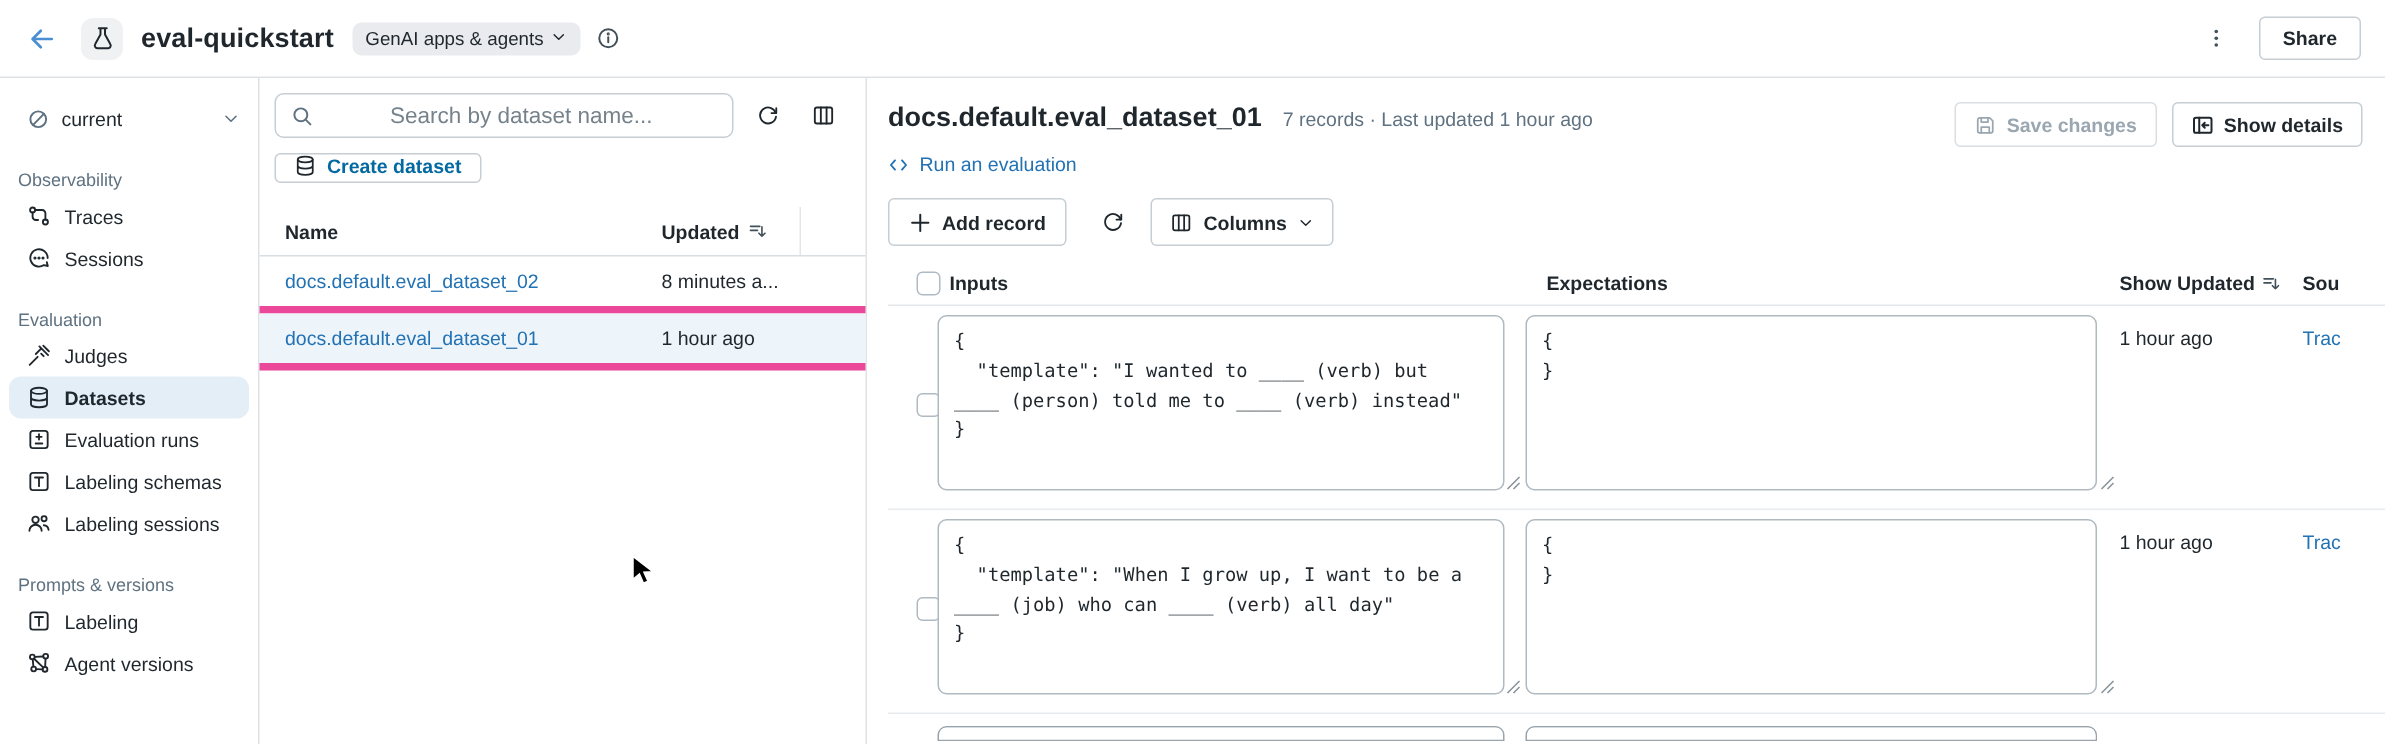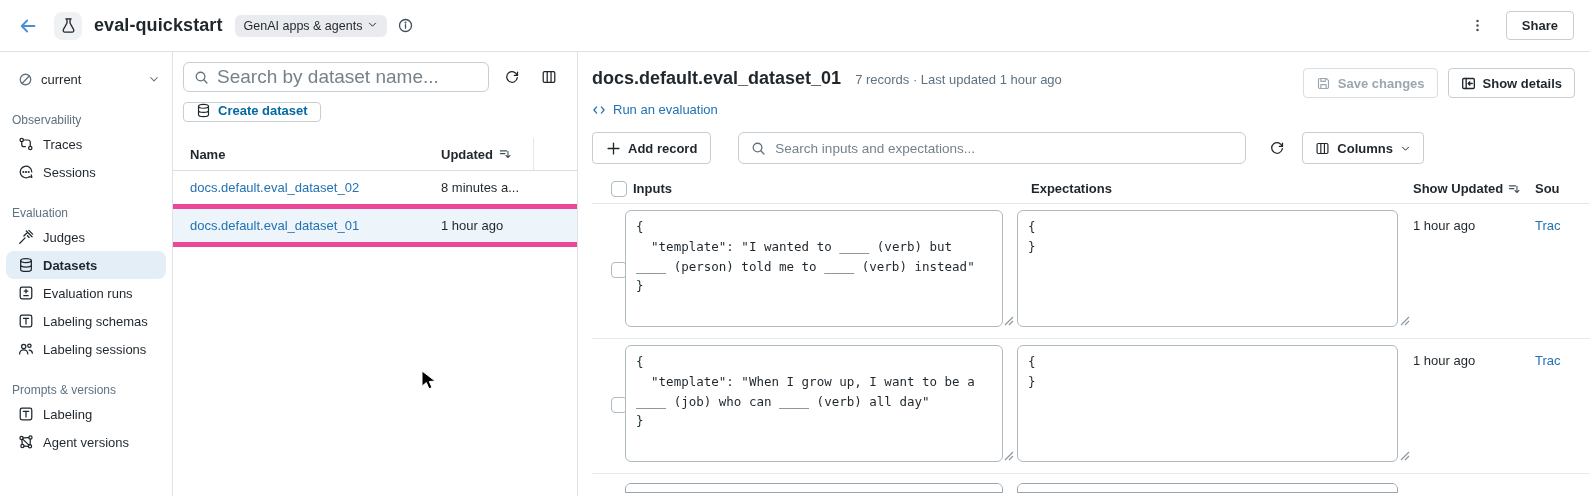--- a/index.html
+++ b/index.html
@@ -36,22 +36,22 @@
     display:flex; align-items:center; }
   .side-item { display:flex; align-items:center; gap:9px; height:28px; margin:0 6px; padding-left:12px;
     font-size:13px; border-radius:8px; cursor:pointer; white-space:nowrap; }
   .side-item.selected { background:#E3EEF7; font-weight:700; }
 
   
   .list-panel { width:405px; border-right:1px solid #DDE2E6; flex:none; padding-top:10px; }
   .list-toolbar { display:flex; align-items:center; padding:0 6px 0 10px; }
   .search-box { display:flex; align-items:center; gap:8px; border:1px solid #C6CED4; border-radius:6px;
     height:30px; padding:0 10px; width:306px; background:#fff; }
-  .search-box input { border:none; outline:none; font-size:19px; flex:1;
-    font-family:"Liberation Sans", sans-serif; color:#1F272D; background:transparent; }
+  .search-box input { border:none; outline:none; font-size:15px; flex:1;
+    font-family:"Liberation Sans", sans-serif; color:#1F272D; background:transparent;text-align:center; }
   .search-box input::placeholder { color:#75828C; }
   .icon-btn { width:28px; height:28px; display:flex; align-items:center; justify-content:center;
     cursor:pointer; border-radius:4px; background:none; border:none; }
   .list-toolbar .icon-btn { margin-left:9px; }
   .create-btn { display:flex; align-items:flex-start; gap:7px; border:1px solid #C6CED4; border-radius:4px;
     background:#fff; height:20px; padding:0 12px; font-size:13px; font-weight:600; margin:10px 0 0 10px;
     cursor:pointer; font-family:"Liberation Sans", sans-serif; color:#0369a1; }
   .ds-table { margin-top:16px; font-size:13px; }
   .ds-head { display:flex; align-items:center; height:33px; border-bottom:1px solid #D9DEE2;
     padding-left:10px; font-weight:700; }
@@ -325,27 +325,20 @@
       <span>Run an evaluation</span>
     </div>
 
     <div class="rec-toolbar">
       <button class="btn add-record-btn">
         <svg width="15" height="15" viewBox="0 0 18 18" class="ic" style="stroke-width:1.6">
           <path d="M9 2.5v13M2.5 9h13"></path>
           </svg>
         <span>Add record</span>
       </button>
-      <div class="rec-search">
-        <svg width="15" height="15" viewBox="0 0 16 16" class="ic" style="stroke:#5F7281">
-          <circle cx="7" cy="7" r="4.6"></circle>
-            <path d="M10.4 10.4l3.4 3.4"></path>
-          </svg>
-        <input type="text" placeholder="Search inputs and expectations..." style="">
-      </div>
       <span class="icon-btn">
         <svg width="16" height="16" viewBox="0 0 18 18" class="ic">
           <path d="M14.8 7.2A6 6 0 1 0 15 9.8"></path>
             <path d="M15.2 3.6v3.6h-3.6"></path>
           </svg>
       </span>
       <button class="btn columns-btn">
         <svg width="15" height="15" viewBox="0 0 18 18" class="ic">
           <rect x="2.5" y="3" width="13" height="12" rx="1.5"></rect>
             <path d="M7 3v12M11.3 3v12"></path>

